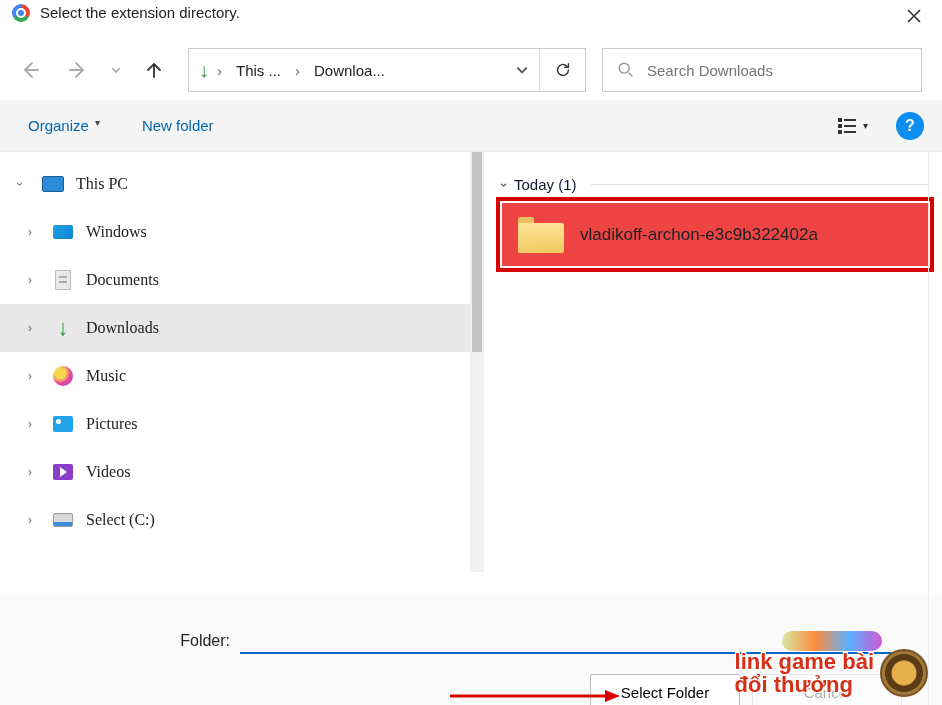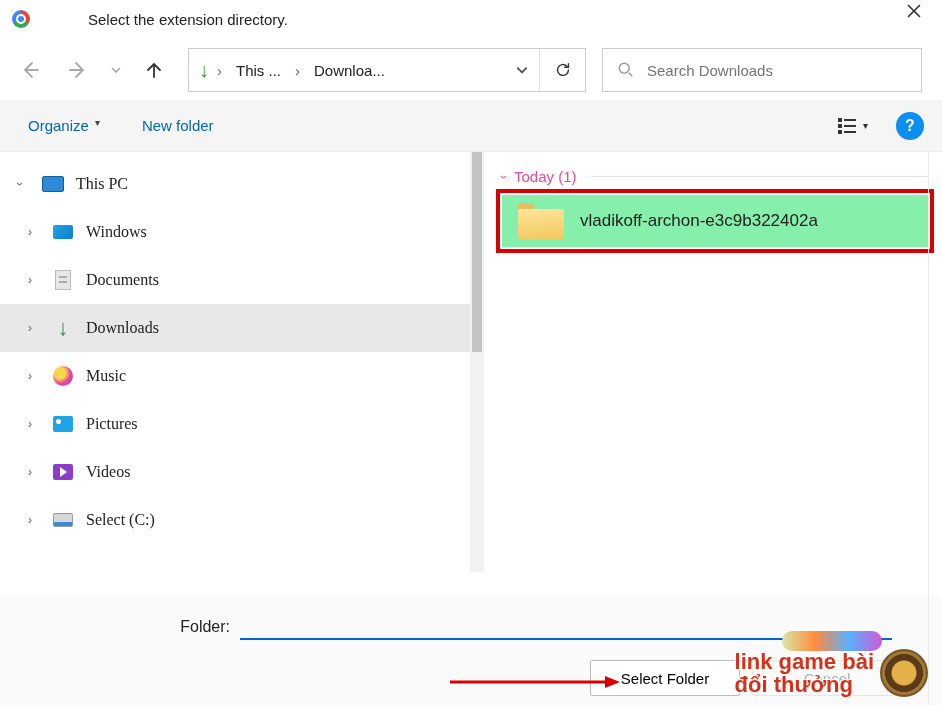--- a/index.html
+++ b/index.html
@@ -1,18 +1,18 @@
 <!DOCTYPE html>
 <html><head>
 <meta charset="utf-8">
 <style>
 * { box-sizing: border-box; margin: 0; padding: 0; font-family: "Segoe UI", Tahoma, sans-serif; }
 body { width: 942px; height: 705px; background: #fff; position: relative; overflow: hidden; }
 
-.titlebar { height: 40px; display: flex; align-items: flex-end; padding: 12px 12px; gap: 48px; }
+.titlebar { height: 40px; display: flex; align-items: flex-start; padding: 4px 12px; }
 .titlebar .chrome-ico { width: 18px; height: 18px; border-radius: 50%; position: relative; margin-right: 10px;
   background: conic-gradient(#ea4335 0 120deg, #34a853 120deg 240deg, #4285f4 240deg 360deg); }
 .titlebar .chrome-ico::after { content: ""; position: absolute; left: 4px; top: 4px; width: 10px; height: 10px;
   border-radius: 50%; background: #4285f4; border: 2px solid #fff; box-sizing: border-box; }
 .titlebar .title { font-size: 15px; color: #222; flex: 1; }
 .titlebar .close { font-size: 18px; color: #333; cursor: pointer; padding: 4px 8px; }
 
 .navbar { height: 60px; display: flex; align-items: center; padding: 0 8px; gap: 4px; }
 .nav-btn { width: 44px; height: 44px; display: flex; align-items: center; justify-content: center; color: #777; cursor: pointer; }
 .nav-btn.dark { color: #222; }
@@ -51,31 +51,31 @@
 .ico-pic::after { content:""; position:absolute; left:3px; top:3px; width:5px; height:5px; background:#fff; border-radius:50%; }
 .ico-vid { width: 20px; height: 16px; background: #8b3fc9; border-radius: 2px; position: relative; }
 .ico-vid::after { content:""; position:absolute; left:7px; top:3px; border-left:7px solid #fff; border-top:5px solid transparent; border-bottom:5px solid transparent; }
 .ico-drive { width: 20px; height: 14px; background: #d8d8d8; border: 1px solid #999; border-radius: 2px; position: relative; }
 .ico-drive::before { content:""; position:absolute; left:0; right:0; bottom:0; height:4px; background:#3a8bd8; }
 
 .vscroll { width: 14px; background: #f1f1f1; position: relative; }
 .vscroll .thumb { position: absolute; left: 2px; right: 2px; top: 0; height: 200px; background: #c4c4c4; }
 
 .content { flex: 1; padding: 12px 14px 0 18px; }
-.grp-head { display: flex; align-items: center; color: #ec4899; font-size: 15px; cursor: pointer; margin: 4px 0 10px; }
+.grp-head { display: flex; align-items: center; color: #0f172a; font-size: 15px; cursor: pointer; margin: 12px 0 10px; }
 .grp-head .chev { margin-right: 8px; font-size: 12px; transform: rotate(90deg); }
 .grp-head .line { flex: 1; height: 1px; background: #e2e2e2; margin-left: 14px; }
-.item-row { display: flex; align-items: center; height: 52px; background: #86efac; padding: 0 16px; outline: 4px solid #d90000; outline-offset: 2px; cursor: pointer; margin-top: 10px; }
+.item-row { display: flex; align-items: center; height: 63px; background: #ef4444; padding: 0 16px; outline: 4px solid #d90000; outline-offset: 2px; cursor: pointer; margin-top: 10px; }
 .folder-ico { width: 46px; height: 36px; position: relative; margin-right: 16px; }
 .folder-ico::before { content:""; position:absolute; left:0; top:0; width:16px; height:8px; background:#e8bf5e; border-radius:2px 2px 0 0; }
 .folder-ico::after { content:""; position:absolute; left:0; top:6px; right:0; bottom:0; background: linear-gradient(175deg,#ffe49a,#f0c95e); border-radius:2px; }
 .item-row .name { font-size: 17px; color: #222; }
 
 .footer { position: absolute; left: 0; right: 0; bottom: 0; height: 110px; background: #fafafa; padding: 18px 20px 12px; }
-.folder-line { display: flex; align-items: center; margin-bottom: 20px; }
+.folder-line { display: flex; align-items: center; margin-bottom: 20px; margin-top: 14px; }
 .folder-line label { font-size: 16px; color: #222; margin-right: 10px; width: 210px; text-align: right; }
 .folder-line input { flex: 1; border: none; border-bottom: 2px solid #0066cc; outline: none; font-size: 15px; padding: 4px 2px; background: transparent; margin-right: 30px; }
 .btn-row { display: flex; justify-content: flex-end; gap: 12px; padding-right: 20px; position: relative; }
 .btn { min-width: 150px; height: 36px; border: 1px solid #bbb; background: #fff; font-size: 15px; display: flex; align-items: center; justify-content: center; cursor: pointer; border-radius: 2px; }
 .arrow { position: absolute; left: 430px; top: 14px; }
 
 .overlay { position: absolute; right: 14px; bottom: 8px; display: flex; align-items: center; pointer-events: none; }
 .overlay .badge { width: 48px; height: 48px; border-radius: 50%; background: radial-gradient(circle,#e4b04a 0 38%, #5b3a17 42% 60%, #a07838 62% 100%); border: 2px solid #7a5524; margin-left: 6px; }
 .overlay .txt { font-size: 22px; font-weight: 800; color: #d63018; text-shadow: -1px -1px 0 #fff, 1px -1px 0 #fff, -1px 1px 0 #fff, 1px 1px 0 #fff; line-height: 1.05; text-align: left; }
 .overlay .pill { width: 100px; height: 20px; background: linear-gradient(90deg,#d6e7a3,#ff8b3d,#5ab0ff,#cf5ad6); border-radius: 10px; position: absolute; top: -18px; right: 46px; }

